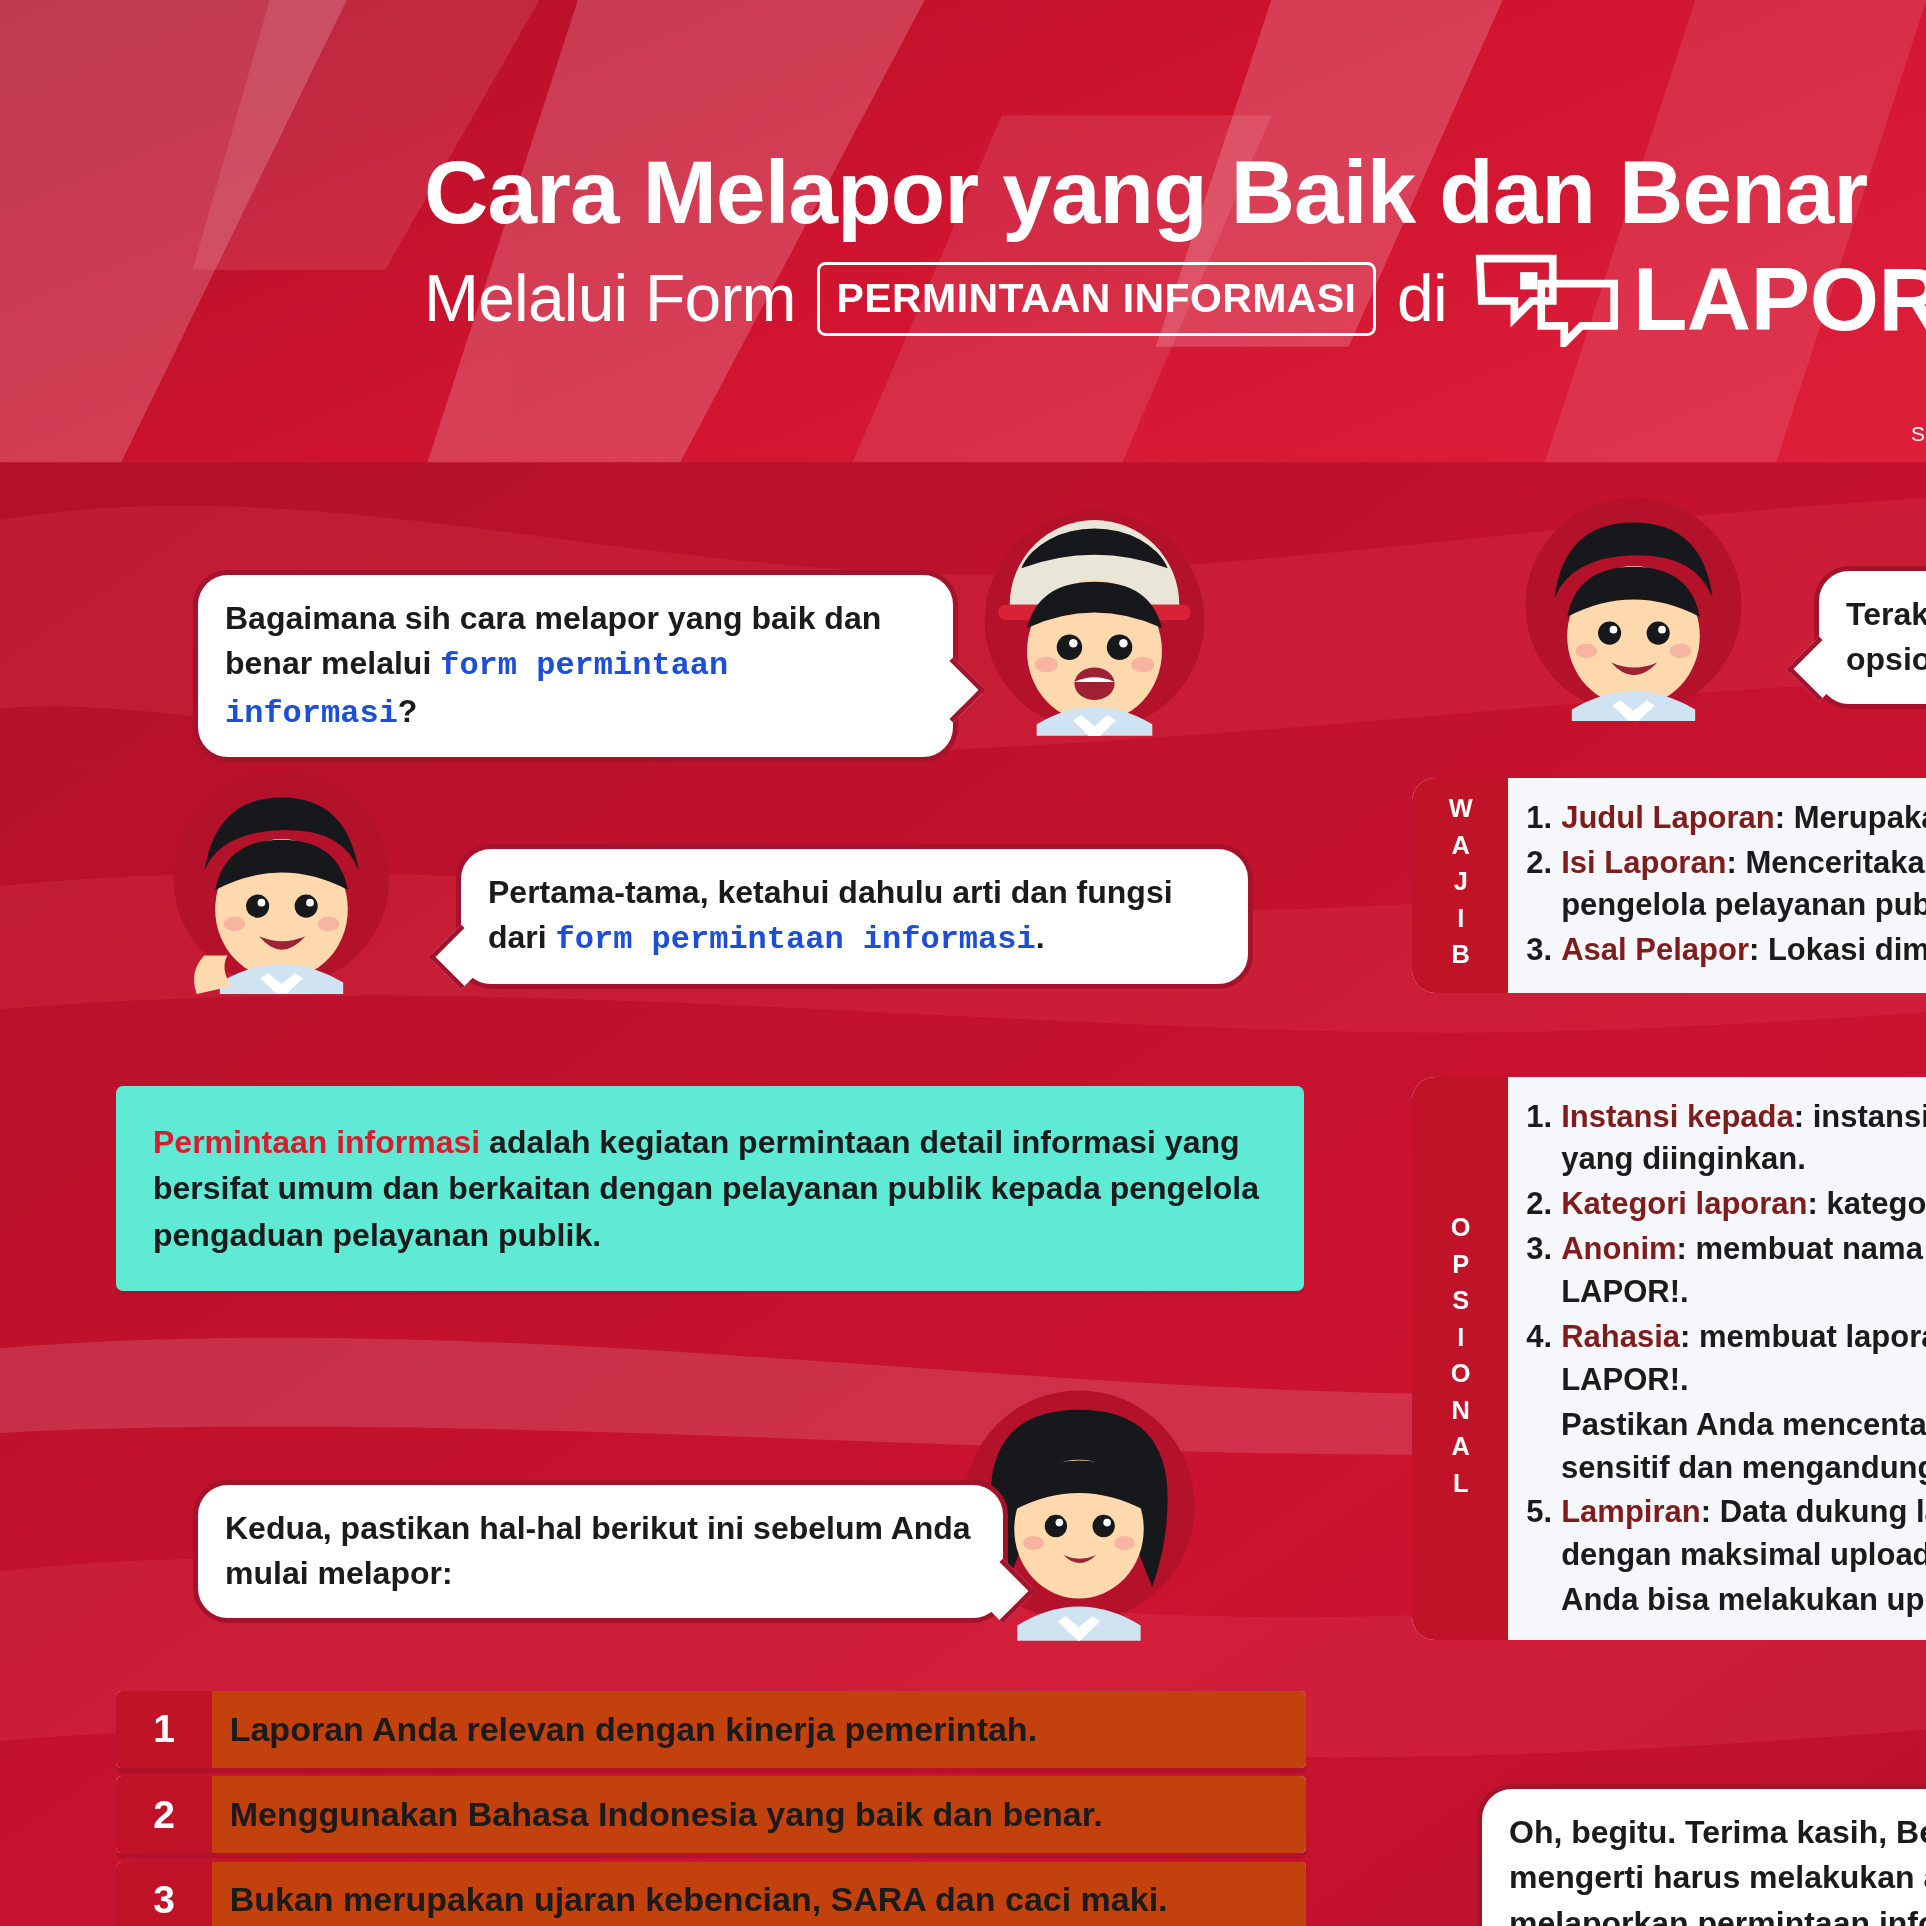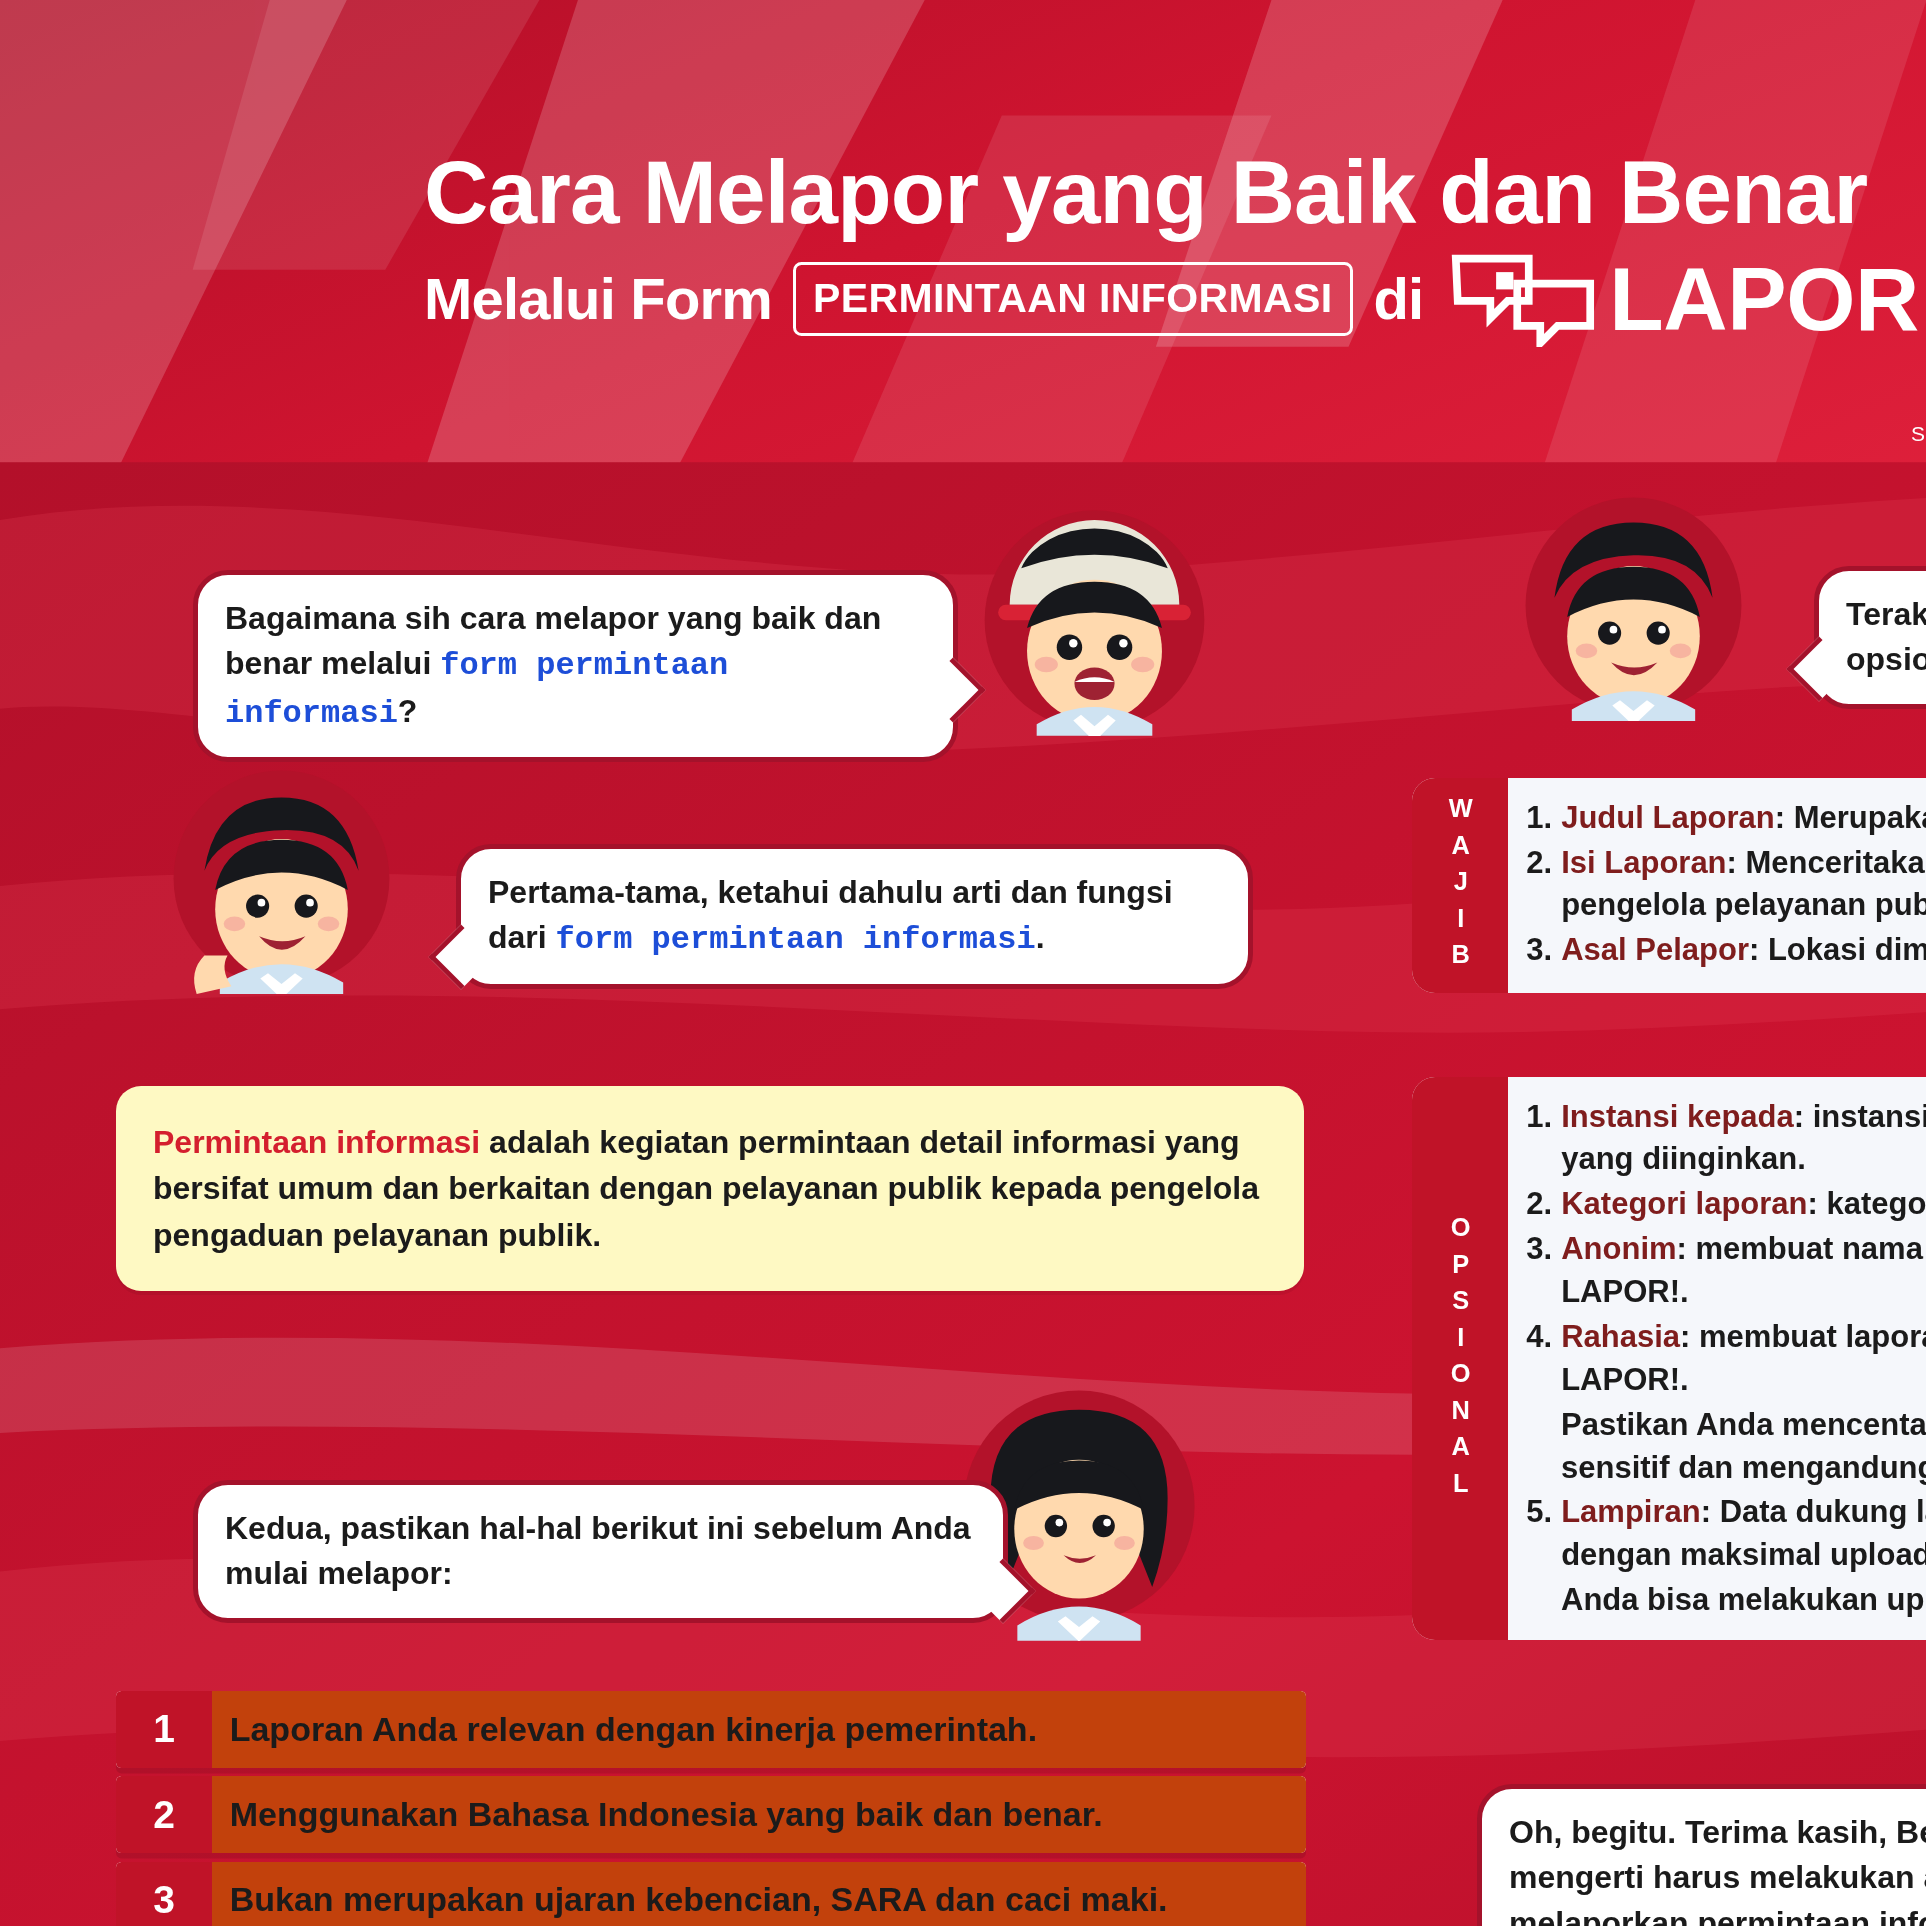--- a/index.html
+++ b/index.html
@@ -25,21 +25,21 @@
     position:absolute; left:424px; top:146px; width:2042px;
   }
   .title-line1 {
     color:#ffffff; font-weight:bold; font-size:89px; line-height:1.05;
     letter-spacing:-0.8px; white-space:nowrap;
   }
   .title-line2 {
     display:flex; align-items:center; gap:15.4px; margin-top:11.6px;
   }
   .title-line2 .t2 {
-    color:#ffffff; font-weight:bold; font-size:58px; line-height:1.05;
+    color:#ffffff; font-weight:normal; font-size:66px; line-height:1.05;
     letter-spacing:-0.8px; white-space:nowrap;
   }
   .badge {
     border:3.5px solid #ffffff; border-radius:8.5px;
     padding:10px 17px 11.6px; margin:0 5.4px;
     color:#ffffff; font-weight:bold; font-size:41px; letter-spacing:0.4px;
     white-space:nowrap;
   }
   .logo-block { display:flex; align-items:center; gap:13px; margin-left:11.6px; }
   .logo-mark { width:146px; height:96px; position:relative; }
@@ -71,22 +71,22 @@
   .tail-r, .tail-l {
     position:absolute; width:46px; height:46px; background:#ffffff;
     border-right:5.4px solid #a4122b; border-bottom:5.4px solid #a4122b;
     transform: rotate(-45deg);
   }
   .tail-l { border:0; border-left:5.4px solid #a4122b; border-top:5.4px solid #a4122b; }
 
   
   .panel {
     position:absolute;
-    background:#fef9c3;
-    border-radius:25px;
+    background:#5eead4;
+    border-radius:7px;
     z-index: 10;
     box-shadow: 0 3.9px 0 rgba(0,0,0,0.06);
   }
   .panel-text {
     color:#1b1b1b; font-size:32px; line-height:1.45; font-weight:bold;
   }
   .panel-text .hl { color:#d41f2e; }
 
   
   .rpanel {

